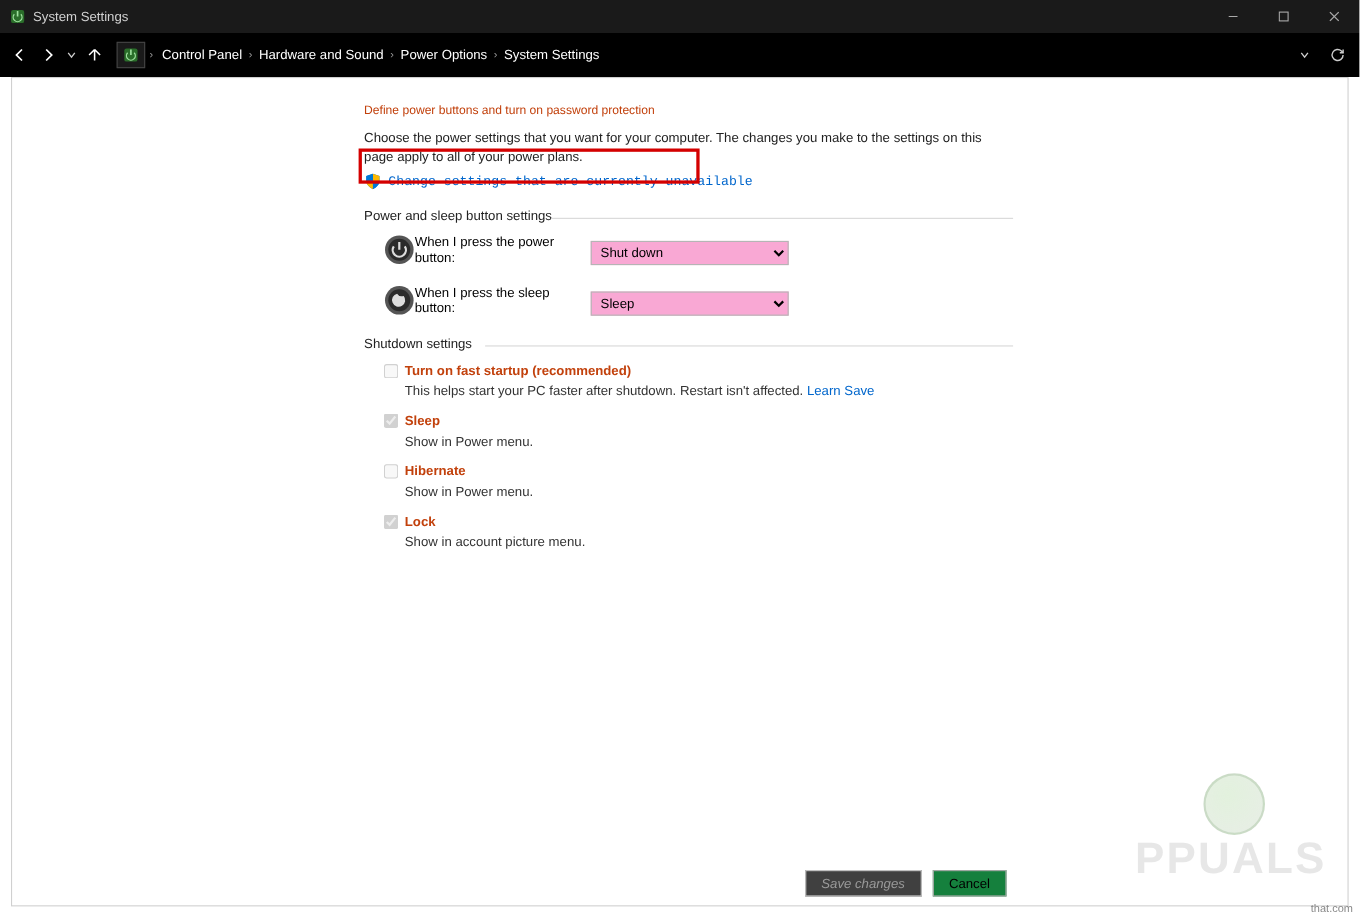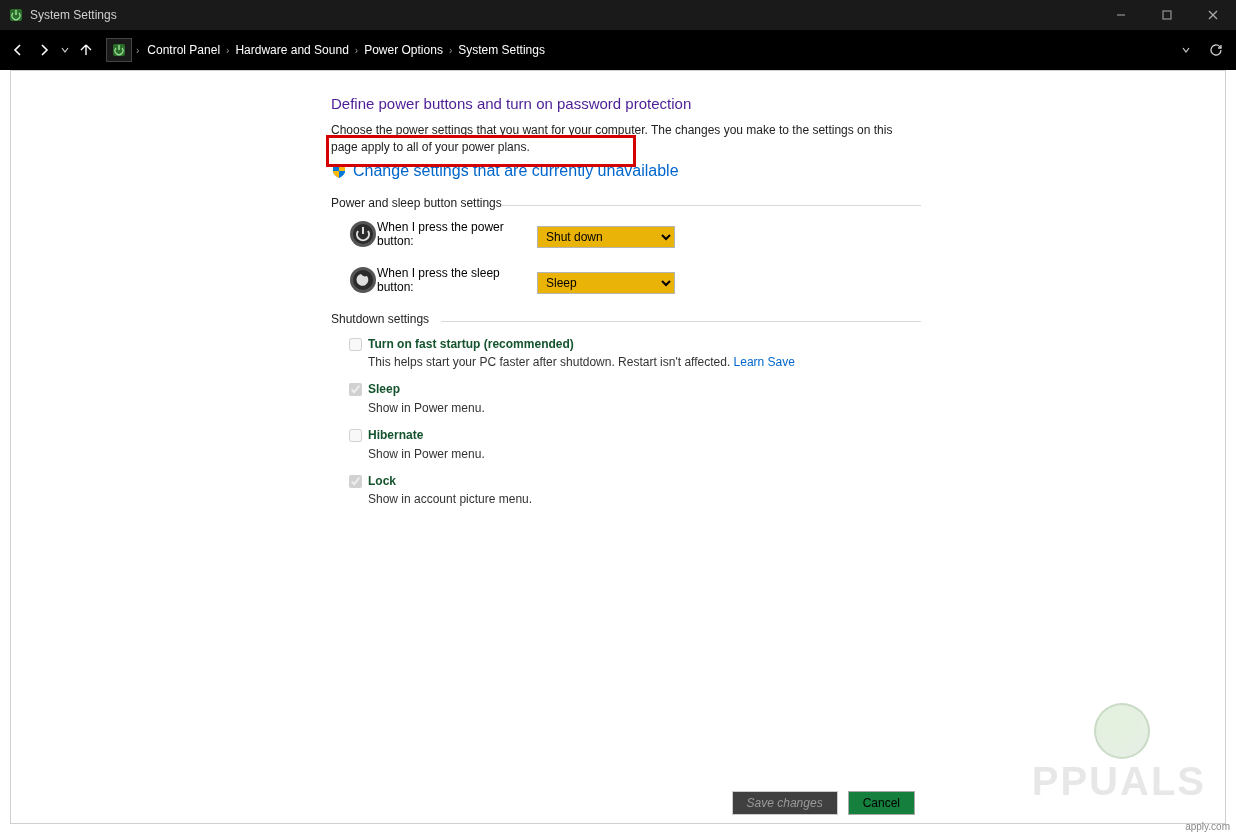--- a/index.html
+++ b/index.html
@@ -85,42 +85,42 @@
       position: absolute;
       top: 0; left: 0; right: 0; bottom: 40px;
       overflow: auto;
     }
     .inner {
       width: 600px;
       margin-left: 320px;
       padding-top: 24px;
     }
     h1.page-title {
-      color: #4c1d95;
+      color: #c2410c;
       font-weight: normal;
-      font-size: 15px;
+      font-size: 11px;
       margin-bottom: 10px;
     }
     .desc {
       color: #222;
       font-size: 12px;
       margin-bottom: 6px;
       line-height: 1.4;
       width: 580px;
     }
     .change-link-wrap {
       display: inline-flex;
       align-items: center;
       gap: 6px;
       margin-bottom: 10px;
     }
     .shield-icon {
       width: 16px; height: 16px;
     }
-    .change-link { color: #0066cc; font-size: 16px; }
+    .change-link { color: #0066cc; font-size: 12px; font-family: Liberation Mono, monospace; }
     
     .red-box {
       position: absolute;
       border: 3px solid #d40000;
       left: 315px; top: 64px;
       width: 310px; height: 32px;
       pointer-events: none;
     }
     
     .group { margin-top: 6px; width: 580px; }
@@ -143,35 +143,35 @@
       gap: 0;
       margin-bottom: 12px;
       padding-left: 18px;
     }
     .row.large { margin-bottom: 18px; }
     .power-icon {
       width: 28px; height: 28px;
     }
     .row-label { width: 160px; font-size: 12px; color: #000; }
     select {
-      width: 138px; height: 22px;
-      font-size: 12px;
-      background: #eab308;
+      width: 180px; height: 22px;
+      font-size: 12px;
+      background: #f9a8d4;
       border: 1px solid #b5b5b5;
       padding-left: 4px;
     }
     
     .check-list { padding-left: 18px; }
     .check-item { display: flex; align-items: flex-start; gap: 6px; margin-bottom: 10px; }
     .check-item input[type="checkbox"] {
       width: 13px; height: 13px; margin-top: 2px;
       accent-color: #888;
     }
     .check-text { font-size: 12px; line-height: 1.45; }
-    .check-text .t1 { color: #14532d; font-weight: 600; margin-top: 15px; }
+    .check-text .t1 { color: #c2410c; font-weight: 600; margin-top: 15px; }
     .check-text .t2 { color: #333; display: block; margin-top: 1px; }
     .check-text .t2 a { color: #0066cc; text-decoration: none; }
     
     .footer {
       position: absolute;
       bottom: 0; left: 0; right: 0;
       height: 40px;
       display: flex;
       align-items: center;
       justify-content: flex-end;
@@ -410,13 +410,13 @@
   <div class="footer">
     <span class="btn disabled">Save changes</span>
     <span class="btn">Cancel</span>
   </div>
 </div>
 
 <div class="watermark">
   <div class="wm-head"></div>
   <span>PPUALS</span>
 </div>
-<div class="source">apply.com</div>
+<div class="source">that.com</div>
 
 </body></html>

